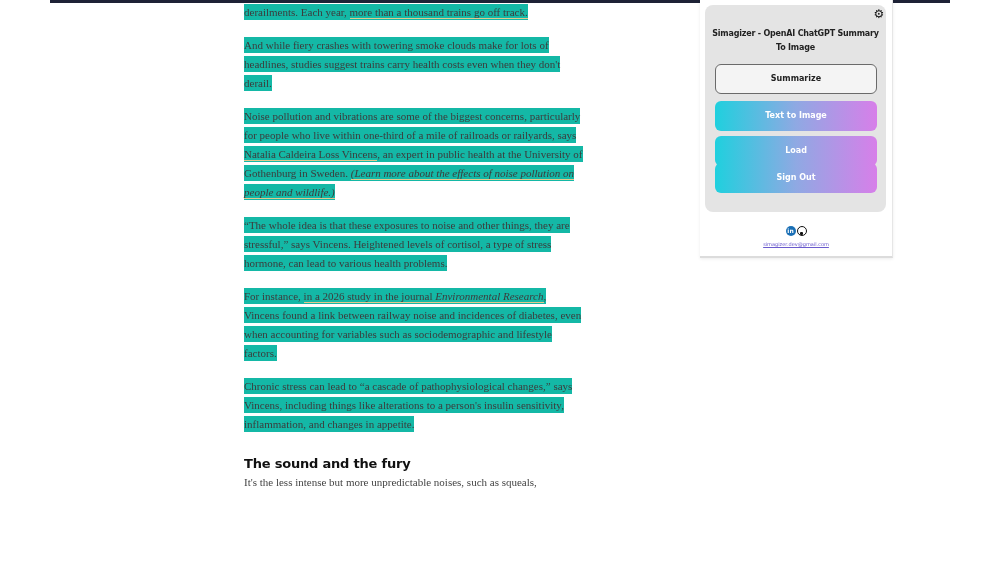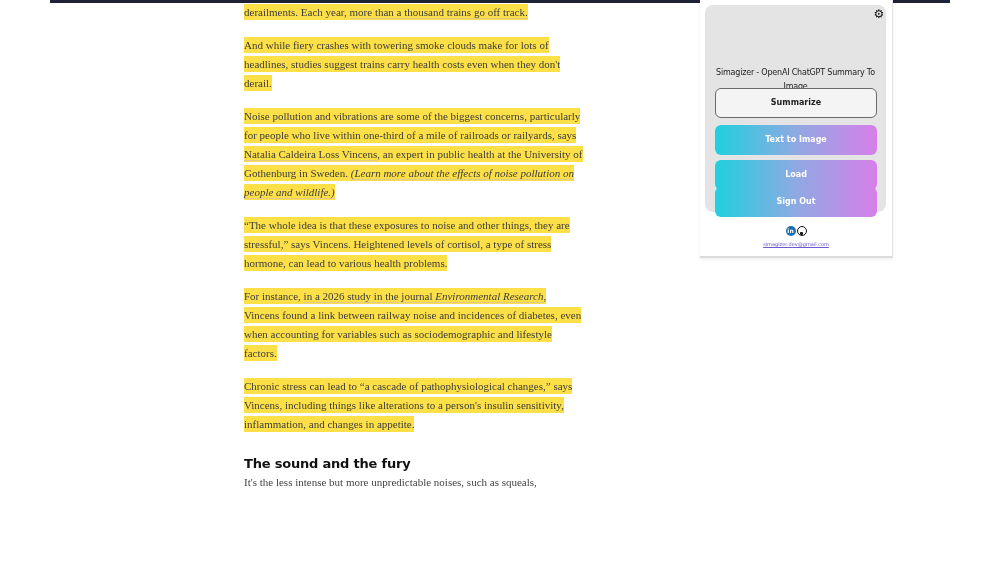--- a/index.html
+++ b/index.html
@@ -10,21 +10,21 @@
     }
     .topbar {
       position: absolute; left: 50px; top: 0; width: 900px; height: 3px;
       background: #1e2236;
     }
     .article {
       position: absolute; left: 244px; top: 3px; width: 340px;
       color: #3c3c3c; font-size: 11px; line-height: 19px;
     }
     .article p { margin: 0 0 14px 0; }
-    .hl { background: #fde047; box-decoration-break: clone; -webkit-box-decoration-break: clone; padding: 2px 0; }
+    .hl { background: #14b8a6; box-decoration-break: clone; -webkit-box-decoration-break: clone; padding: 2px 0; }
     .lnk { border-bottom: 1px solid #e3c88c; }
     .lnk-y { border-bottom: 1px solid #f0cf50; }
     em { font-style: italic; }
     .heading {
       font-family: "DejaVu Sans", sans-serif; font-weight: bold;
       font-size: 13px; color: #111; margin: 20px 0 0 0; letter-spacing: -0.2px;
     }
     .para-plain { color: #444; }
 
     
@@ -37,28 +37,27 @@
     .card {
       position: absolute; left: 5px; top: 5px; width: 181px; height: 207px;
       background: #e4e4e4; border-radius: 8px;
     }
     .gear {
       position: absolute; right: 1px; top: 3px; width: 12px; height: 12px;
       font-size: 12px; line-height: 12px; color: #111; text-align: center;
     }
     .title {
       position: absolute; left: 6px; right: 6px; top: 22px;
-      text-align: center; font-size: 8px; line-height: 14px; color: #222; font-weight: normal;
+      text-align: center; font-size: 8px; line-height: 14px; color: #222; font-weight: bold;
       letter-spacing: -0.2px;
-      margin-top: 39px;
     }
     .btn {
       position: absolute; left: 10px; width: 162px; height: 30px;
       border-radius: 6px; text-align: center; line-height: 30px;
-      font-size: 8px; font-weight: bold; cursor: pointer; box-sizing: border-box; margin-top: 24px;
+      font-size: 8px; font-weight: bold; cursor: pointer; box-sizing: border-box;
     }
     .btn-outline {
       background: #f4f4f4; border: 1.5px solid #6a6a6a; color: #222; line-height: 27px;
     }
     .btn-grad {
       background: linear-gradient(90deg, #1fd0de 0%, #8fa9e3 50%, #d77fe9 100%);
       color: #ffffff;
     }
     .footer-icons {
       position: absolute; left: 0; right: 0; top: 225px; text-align: center;

